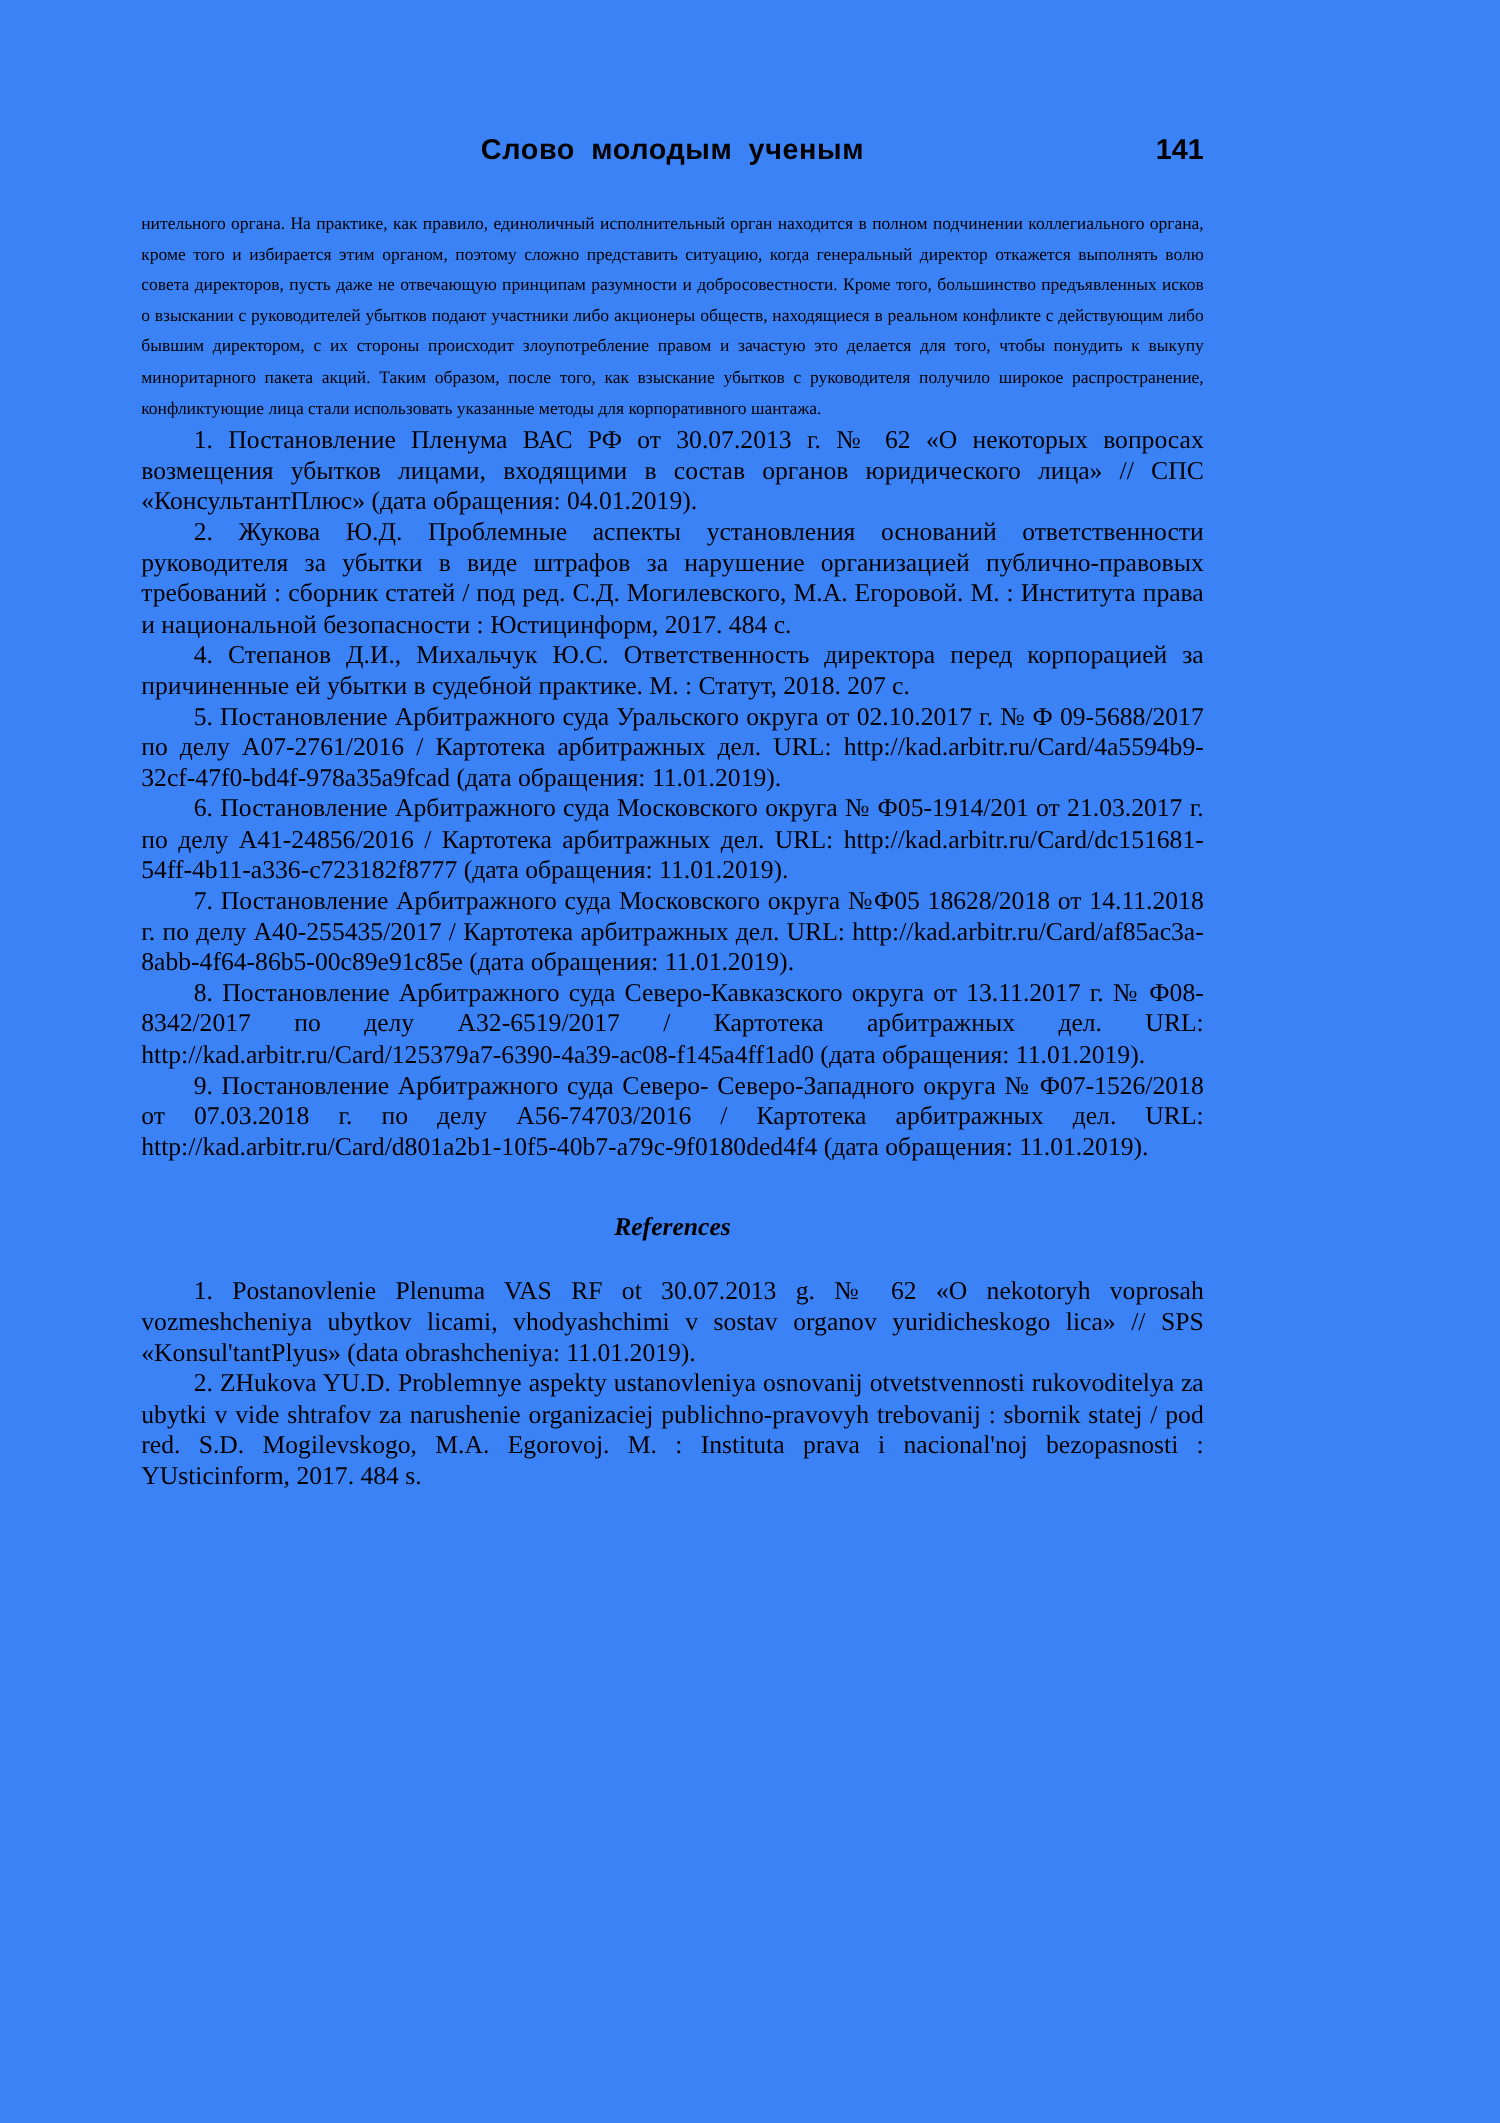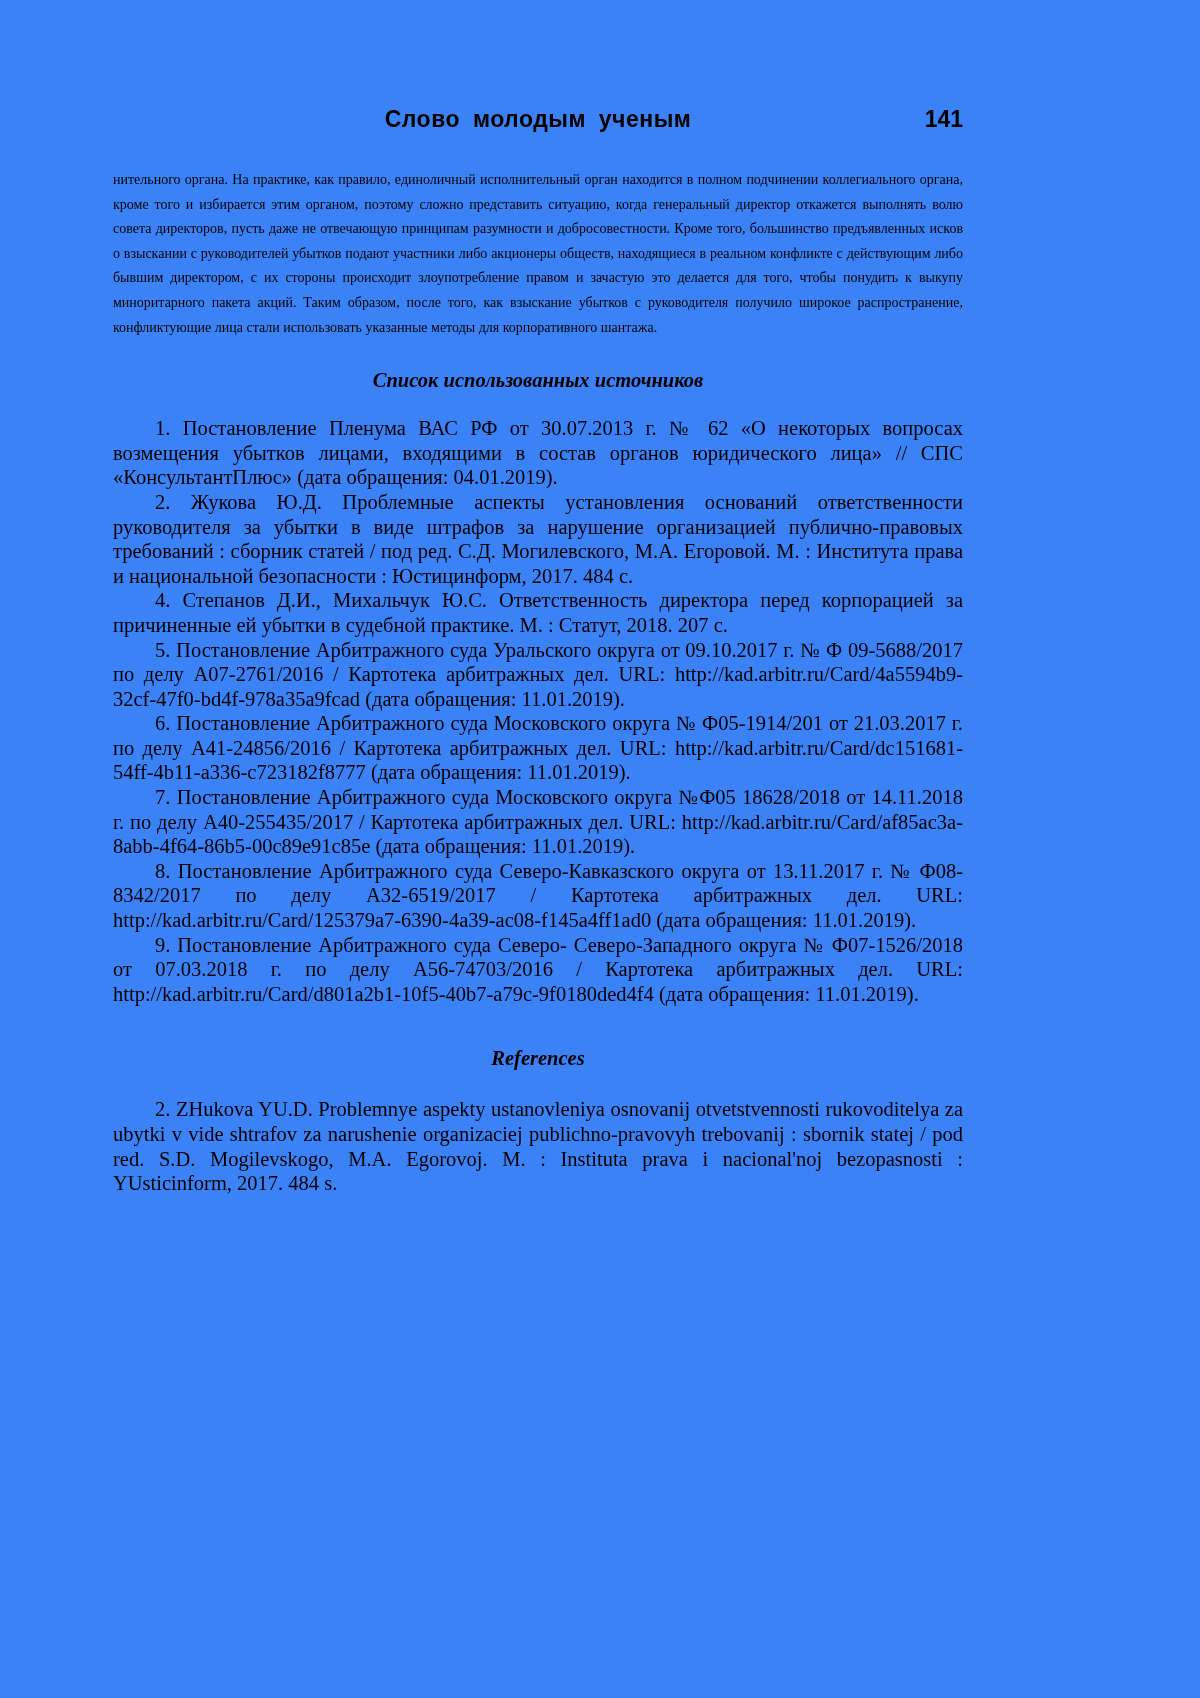--- a/index.html
+++ b/index.html
@@ -73,32 +73,32 @@
 
   <div class="running-head">
     <div class="title">Слово молодым ученым</div>
     <div class="page-number">141</div>
   </div>
 
   <div class="body-text">
     <p>нительного органа. На практике, как правило, единоличный исполнительный орган находится в полном подчинении коллегиального органа, кроме того и избирается этим органом, поэтому сложно представить ситуацию, когда генеральный директор откажется выполнять волю совета директоров, пусть даже не отвечающую принципам разумности и добросовестности. Кроме того, большинство предъявленных исков о взыскании с руководителей убытков подают участники либо акционеры обществ, находящиеся в реальном конфликте с действующим либо бывшим директором, с их стороны происходит злоупотребление правом и зачастую это делается для того, чтобы понудить к выкупу миноритарного пакета акций. Таким образом, после того, как взыскание убытков с руководителя получило широкое распространение, конфликтующие лица стали использовать указанные методы для корпоративного шантажа.</p>
   </div>
 
-  <div class="section-heading">Список использованных источников</div>
 
   <div class="ref-list">
     <p>1. Постановление Пленума ВАС РФ от 30.07.2013 г. № 62 «О некоторых вопросах возмещения убытков лицами, входящими в состав органов юридического лица» // СПС «КонсультантПлюс» (дата обращения: 04.01.2019).</p>
     <p>2. Жукова Ю.Д. Проблемные аспекты установления оснований ответственности руководителя за убытки в виде штрафов за нарушение организацией публично-правовых требований : сборник статей / под ред. С.Д. Могилевского, М.А. Егоровой. М. : Института права и национальной безопасности : Юстицинформ, 2017. 484 с.</p>
     <p>4. Степанов Д.И., Михальчук Ю.С. Ответственность директора перед корпорацией за причиненные ей убытки в судебной практике. М. : Статут, 2018. 207 с.</p>
-    <p>5. Постановление Арбитражного суда Уральского округа от 09.10.2017 г. № Ф 09-5688/2017 по делу А07-2761/2016 / Картотека арбитражных дел. URL: http://kad.arbitr.ru/Card/4a5594b9-32cf-47f0-bd4f-978a35a9fcad (дата обращения: 11.01.2019).</p>
+    <p>5. Постановление Арбитражного суда Уральского округа от 02.10.2017 г. № Ф 09-5688/2017 по делу А07-2761/2016 / Картотека арбитражных дел. URL: http://kad.arbitr.ru/Card/4a5594b9-32cf-47f0-bd4f-978a35a9fcad (дата обращения: 11.01.2019).</p>
     <p>6. Постановление Арбитражного суда Московского округа № Ф05-1914/201 от 21.03.2017 г. по делу А41-24856/2016 / Картотека арбитражных дел. URL: http://kad.arbitr.ru/Card/dc151681-54ff-4b11-a336-c723182f8777 (дата обращения: 11.01.2019).</p>
     <p>7. Постановление Арбитражного суда Московского округа №Ф05 18628/2018 от 14.11.2018 г. по делу А40-255435/2017 / Картотека арбитражных дел. URL: http://kad.arbitr.ru/Card/af85ac3a-8abb-4f64-86b5-00c89e91c85e (дата обращения: 11.01.2019).</p>
     <p>8. Постановление Арбитражного суда Северо-Кавказского округа от 13.11.2017 г. № Ф08-8342/2017 по делу А32-6519/2017 / Картотека арбитражных дел. URL: http://kad.arbitr.ru/Card/125379a7-6390-4a39-ac08-f145a4ff1ad0 (дата обращения: 11.01.2019).</p>
     <p>9. Постановление Арбитражного суда Северо- Северо-Западного округа № Ф07-1526/2018 от 07.03.2018 г. по делу А56-74703/2016 / Картотека арбитражных дел. URL: http://kad.arbitr.ru/Card/d801a2b1-10f5-40b7-a79c-9f0180ded4f4 (дата обращения: 11.01.2019).</p>
   </div>
 
   <div class="section-heading refs-en">References</div>
 
   <div class="ref-list">
+    <p>1. Postanovlenie Plenuma VAS RF ot 30.07.2013 g. № 62 «O nekotoryh voprosah vozmeshcheniya ubytkov licami, vhodyashchimi v sostav organov yuridicheskogo lica» // SPS «Konsul'tantPlyus» (data obrashcheniya: 11.01.2019).</p>
     <p>2. ZHukova YU.D. Problemnye aspekty ustanovleniya osnovanij otvetstvennosti rukovoditelya za ubytki v vide shtrafov za narushenie organizaciej publichno-pravovyh trebovanij : sbornik statej / pod red. S.D. Mogilevskogo, M.A. Egorovoj. M. : Instituta prava i nacional'noj bezopasnosti : YUsticinform, 2017. 484 s.</p>
   </div>
 
 </div>
 
 </body></html>

